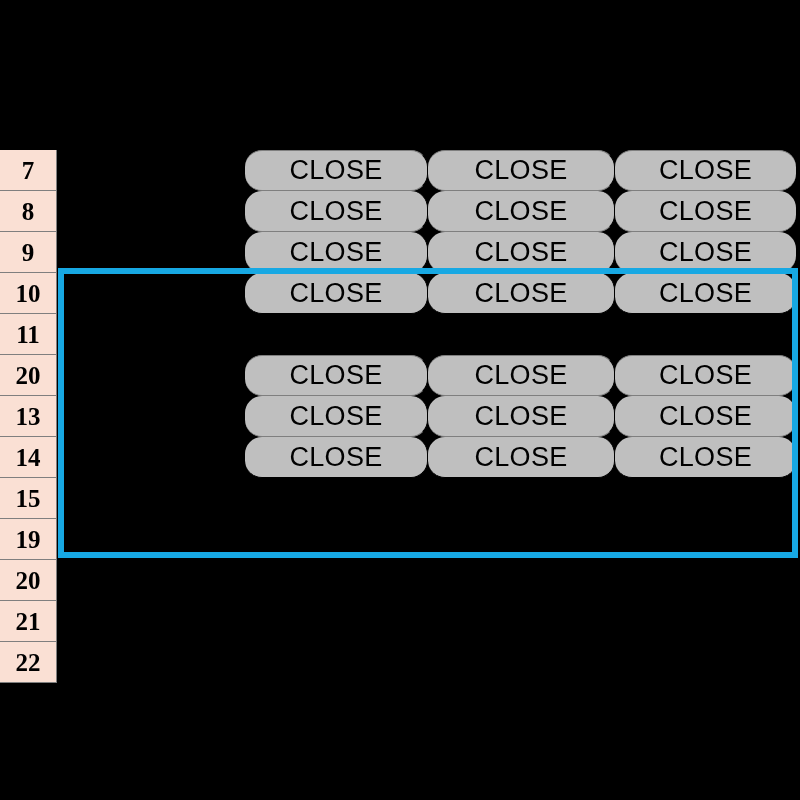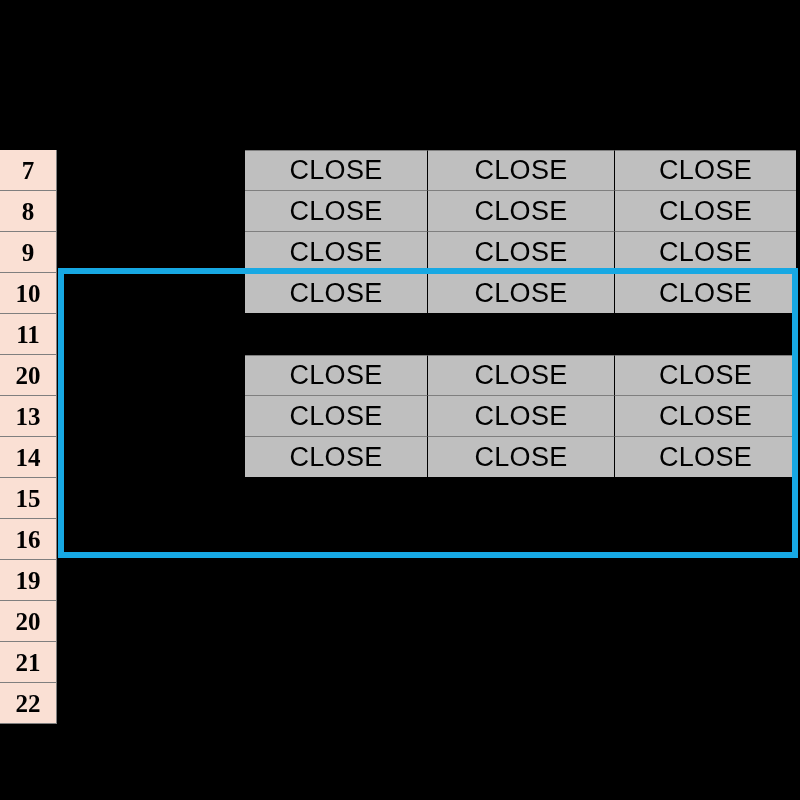--- a/index.html
+++ b/index.html
@@ -67,20 +67,21 @@
     color: #000000;
     font-size: 27px;
     font-family: "Liberation Sans", sans-serif;
     display: flex;
     align-items: center;
     justify-content: center;
     box-sizing: border-box;
     border-bottom: 1px solid #7f7f7f;
     border-right: 1px solid #000000;
     letter-spacing: 0.3px;
+    border-radius: 17px;
   }
   .cell.c0 { width: 183px; }
   .cell.c1 { width: 187px; }
   .cell.c2 { width: 181px; border-right: none; }
 
   .cells.topline .cell { border-top: 1px solid #7f7f7f; }
   .cells.botline .cell { border-bottom: 1px solid #000000; }
 
   
   #selection {
@@ -156,23 +157,20 @@
         <div class="cells botline">
           <div class="cell c0">CLOSE</div>
           <div class="cell c1">CLOSE</div>
           <div class="cell c2">CLOSE</div>
         </div>
       </div>
       <div class="row blank">
         <div class="rowhead">15</div>
       </div>
       <div class="row blank">
-        <div class="rowhead">16</div>
-      </div>
-      <div class="row blank">
         <div class="rowhead">19</div>
       </div>
       <div class="row blank">
         <div class="rowhead">20</div>
       </div>
       <div class="row blank">
         <div class="rowhead">21</div>
       </div>
       <div class="row blank">
         <div class="rowhead">22</div>

